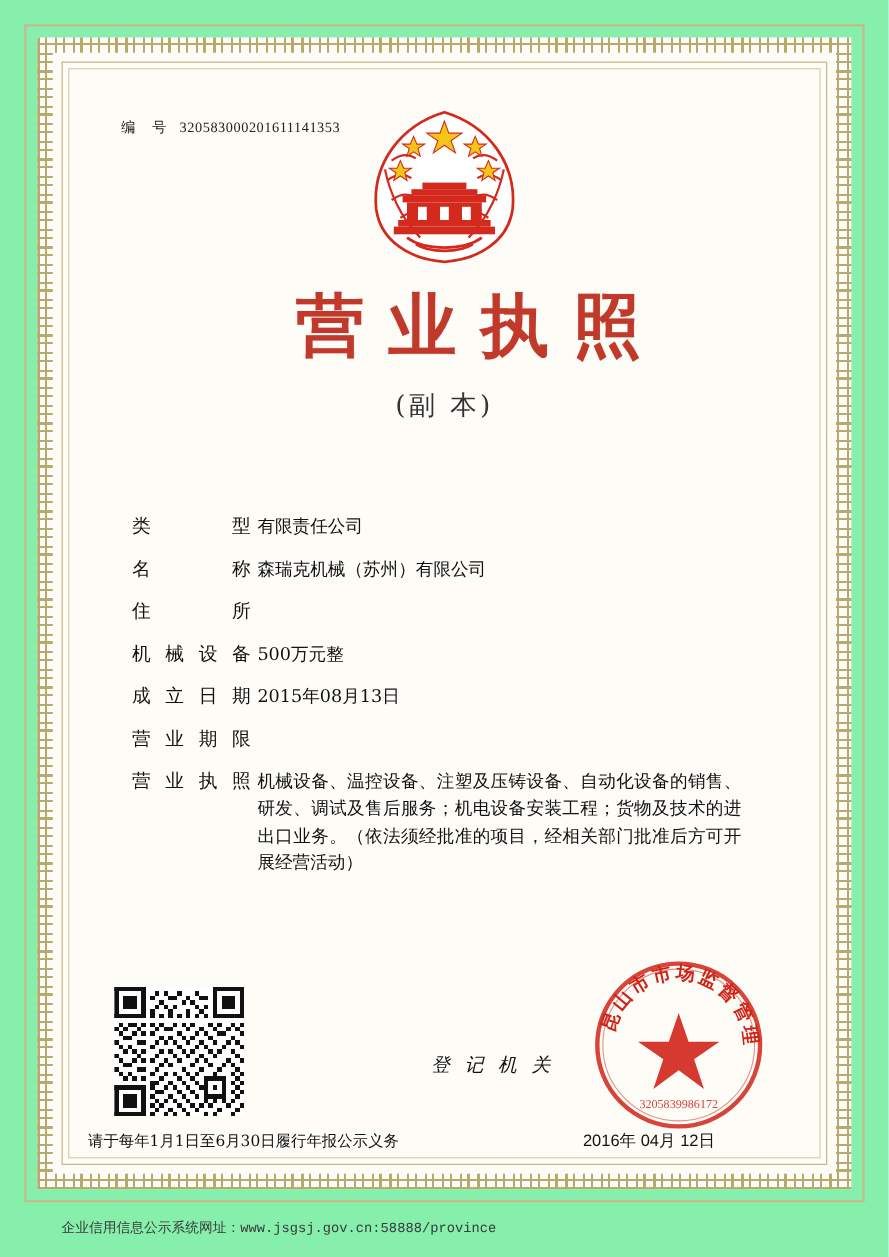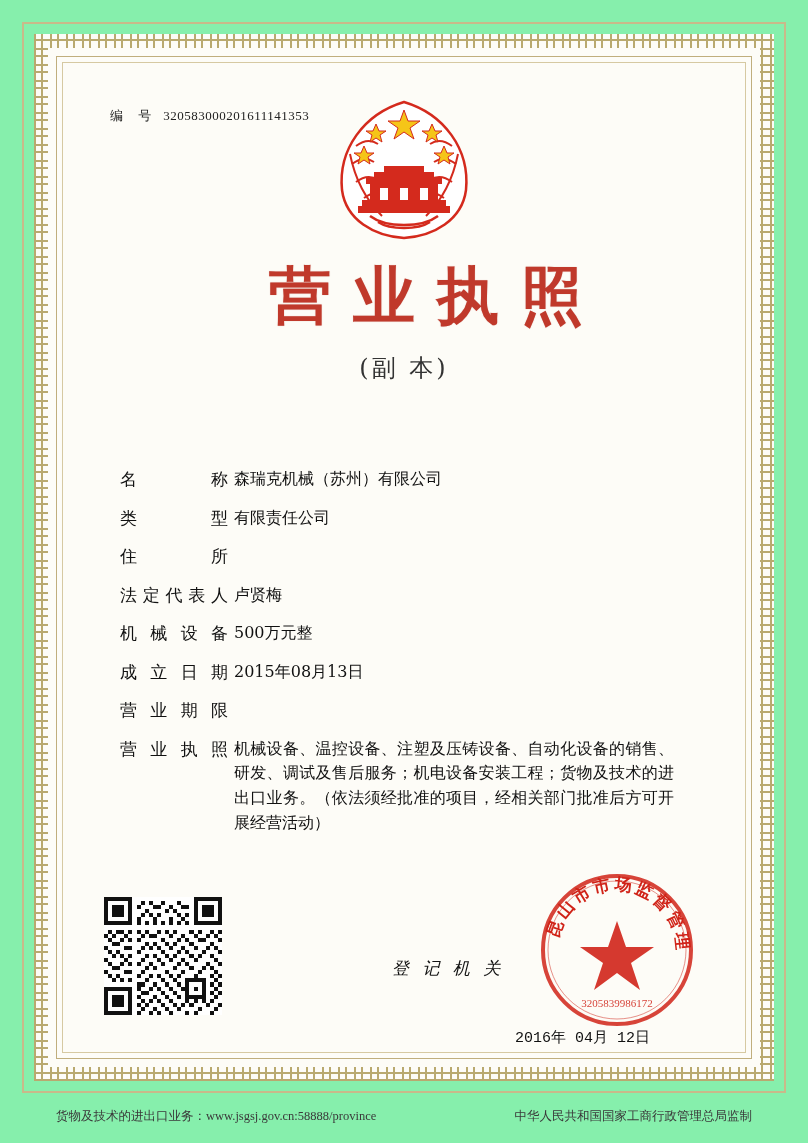--- a/index.html
+++ b/index.html
@@ -216,39 +216,39 @@
     color: #111;
     font-family: "DejaVu Serif", serif;
     white-space: nowrap;
   }
   .date-line {
     position: absolute;
     right: 96px;
     bottom: 6px;
     font-size: 15px;
     color: #111;
-    font-family: Liberation Mono, monospace;
+    font-family: Liberation Sans, sans-serif;
     white-space: nowrap;
   }
 
   
   .footer {
     position: absolute;
     left: 56px;
     right: 56px;
     bottom: 18px;
     display: flex;
     justify-content: space-between;
     align-items: center;
     font-size: 12.5px;
     color: #3a3a3a;
     font-family: "DejaVu Serif", serif;
   }
   .footer .url {
-    font-family: Liberation Serif, serif;
+    font-family: Liberation Mono, monospace;
     margin-top: 48px;
   }
 </style>
 </head>
 <body>
 
 <div class="page">
 
   <div class="frame-outer"></div>
   <div class="frame-greek"></div>
@@ -312,33 +312,29 @@
         </g>
       </svg>
     </div>
 
     <div class="title">营业执照</div>
     <div class="subtitle">(副 本)</div>
 
 
     <div class="fields">
       <div class="field-row">
+        <div class="field-label">类型</div>
+        <div class="field-value">有限责任公司</div>
+      </div>
+      <div class="field-row">
         <div class="field-label">名称</div>
         <div class="field-value">森瑞克机械（苏州）有限公司</div>
       </div>
       <div class="field-row">
-        <div class="field-label">类型</div>
-        <div class="field-value">有限责任公司</div>
-      </div>
-      <div class="field-row">
         <div class="field-label">住所</div>
-      </div>
-      <div class="field-row">
-        <div class="field-label">法定代表人</div>
-        <div class="field-value">卢贤梅</div>
       </div>
       <div class="field-row">
         <div class="field-label">机械设备</div>
         <div class="field-value">500万元整</div>
       </div>
       <div class="field-row">
         <div class="field-label">成立日期</div>
         <div class="field-value">2015年08月13日</div>
       </div>
       <div class="field-row">
@@ -620,29 +616,29 @@
           <path id="sealArc" d="M 81,145 m -60,0 a 60,60 0 1,1 120,0" fill="none"></path>
           <path id="sealArcTop" d="M 21,81 a 60,60 0 0,1 120,0" fill="none"></path>
         </defs>
         <text font-family="'DejaVu Serif', serif" font-size="17" fill="#d02318" font-weight="bold" letter-spacing="3">
           <textPath href="#sealArcTop" startOffset="6%">昆山市市场监督管理局</textPath>
         </text>
         <text x="81" y="138" text-anchor="middle" font-family="'Liberation Serif', serif" font-size="11" fill="#d02318" opacity="0.85">3205839986172</text>
       </svg>
     </div>
 
+    <div class="note-left">请于每年1月1日至6月30日履行年报公示义务</div>
 
     <div class="date-line">
       <span>2016</span><span>年</span>
       <span>04</span><span>月</span>
       <span>12</span><span>日</span>
     </div>
 
   </div>
 
   <div class="footer">
     <div>
-      <span>货物及技术的进出口业务：</span><span class="url">www.jsgsj.gov.cn:58888/province</span>
+      <span>企业信用信息公示系统网址：</span><span class="url">www.jsgsj.gov.cn:58888/province</span>
     </div>
-    <div>中华人民共和国国家工商行政管理总局监制</div>
   </div>
 
 </div>
 
 </body></html>

